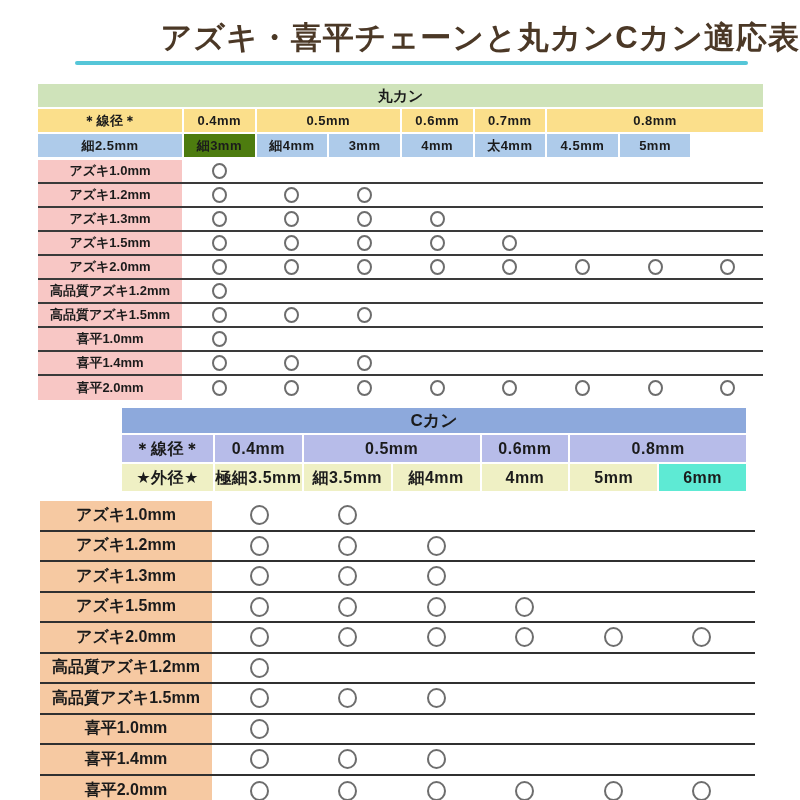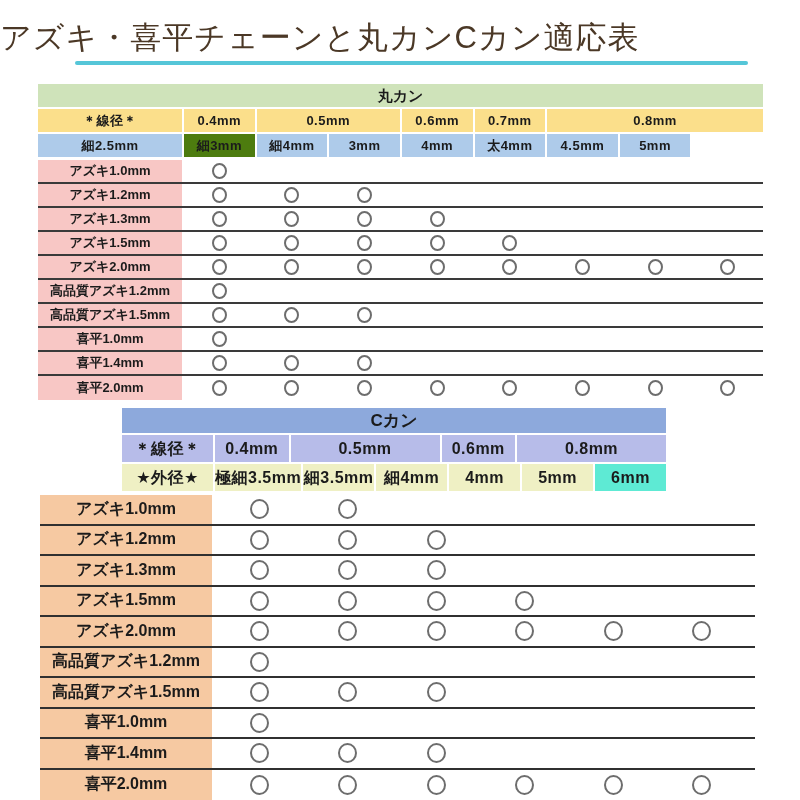--- a/index.html
+++ b/index.html
@@ -9,24 +9,24 @@
     height: 800px;
     background: #ffffff;
     overflow: hidden;
     font-family: "Liberation Sans", "DejaVu Sans", sans-serif;
     color: #1b1b1b;
   }
 
   
   .page-title {
     position: absolute;
-    top: 17px; left: 0; right: 9px;
-    text-align: left;
+    top: 17px; left: 0; right: 0;
+    text-align: right;
     font-size: 31px;
-    font-weight: normal;
+    font-weight: bold;
     letter-spacing: 1px;
     color: #4b3826;
     white-space: nowrap;
   }
   .title-underline {
     position: absolute;
     top: 61px; left: 75px;
     width: 673px; height: 4px;
     background: #55c6d8;
     border-radius: 2px;
@@ -69,33 +69,33 @@
   }
   .markcell { display: flex; align-items: center; justify-content: center; }
   .circle1 {
     width: 11px; height: 12px;
     border: 2px solid #6d6d6d;
     border-radius: 50%;
   }
 
   
   .t2 { position: absolute; left: 40px; top: 408px; width: 715px; }
-  .t2 .head-offset { margin-left: 82px; width: 544px; }
+  .t2 .head-offset { margin-left: 82px; width: 624px; }
   .t2 .banner {
     height: 25px; line-height: 25px;
     text-align: center; font-weight: bold; font-size: 17px;
     background: #8da9dc; margin-bottom: 2px;
   }
   .grid2 {
     display: grid;
     grid-template-columns: 91px repeat(6, 1fr);
     column-gap: 2px;
   }
   .grid2.wire { margin-bottom: 2px; }
-  .grid2.outer { margin-bottom: 4px; }
+  .grid2.outer { margin-bottom: 10px; }
   .hcell2 {
     height: 27px; line-height: 27px;
     text-align: center; font-weight: bold; font-size: 16px;
     letter-spacing: 0.5px;
     white-space: nowrap;
   }
   .row2 {
     display: grid;
     grid-template-columns: 175px repeat(6, 88.5px);
     height: 30.5px;

